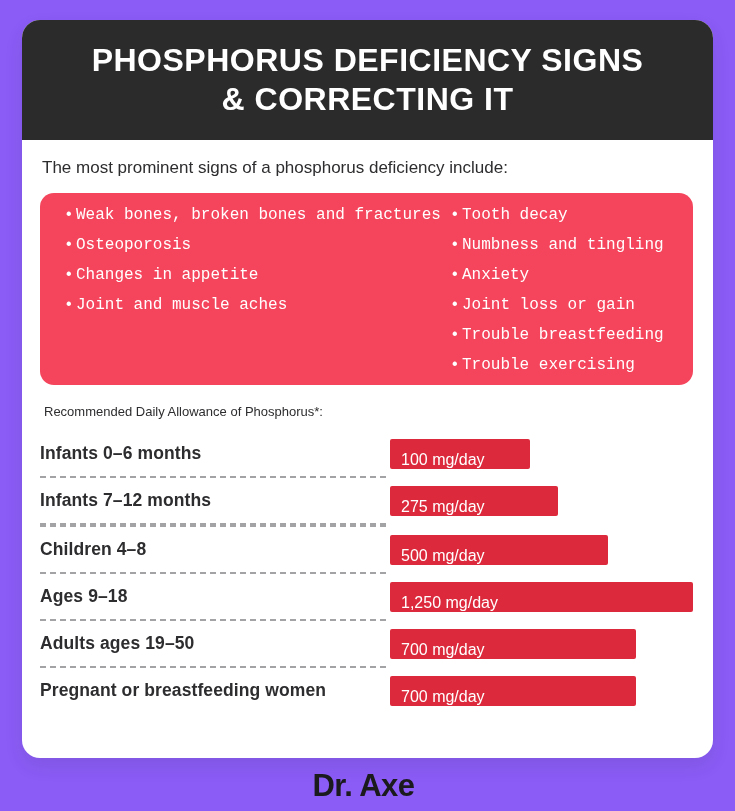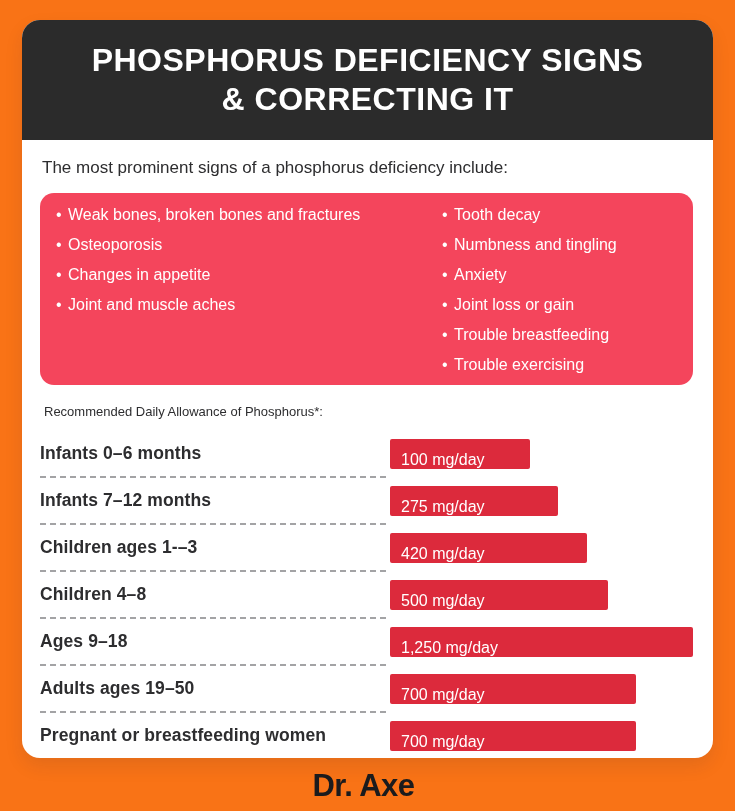--- a/index.html
+++ b/index.html
@@ -3,21 +3,21 @@
 <meta charset="utf-8">
 <style>
   html,body{margin:0;padding:0;}
   body{
     font-family:"Liberation Sans","DejaVu Sans",sans-serif;
     background:#e9e9ec;
   }
   .stage{
     position:relative;
     width:735px;height:811px;
-    background:#f97316;
+    background:#8b5cf6;
     overflow:hidden;
   }
   .card{
     position:absolute;
     left:22px;top:20px;
     width:691px;height:738px;
     border-radius:18px;
     background:#ffffff;
     box-shadow:0 8px 18px rgba(40,40,60,0.10);
     overflow:hidden;
@@ -45,22 +45,23 @@
   .intro{
     color:#2d2d2f;
     font-size:17px;
     line-height:24px;
     margin:2px 0 13px 2px;
   }
   .signs-box{
     background:#f4455c;
     border-radius:14px;
     display:flex;
-    padding:7px 10px 7px 16px;
+    padding:7px 10px 7px 24px;
     height:178px;
+    font-family:Liberation Mono, monospace;
   }
   .signs-col{
     list-style:none;
     margin:0;padding:0;
   }
   .signs-col.left{flex:0 0 386px;}
   .signs-col.right{flex:1;}
   .signs-col li{
     color:#ffffff;
     font-size:16px;
@@ -170,26 +171,20 @@
         <div class="row-divider"></div>
 
         <div class="chart-row">
           <div class="row-label">Infants 7–12 months</div>
           <div class="bar" style="width: 168px;">
             <span class="bar-value">275 mg/day</span>
           </div>
         </div>
         <div class="row-divider"></div>
 
-        <div class="chart-row">
-          <div class="row-label">Children ages 1-–3</div>
-          <div class="bar" style="width: 197px;">
-            <span class="bar-value">420 mg/day</span>
-          </div>
-        </div>
         <div class="row-divider"></div>
 
         <div class="chart-row">
           <div class="row-label">Children 4–8</div>
           <div class="bar" style="width: 218px;">
             <span class="bar-value">500 mg/day</span>
           </div>
         </div>
         <div class="row-divider"></div>
 

